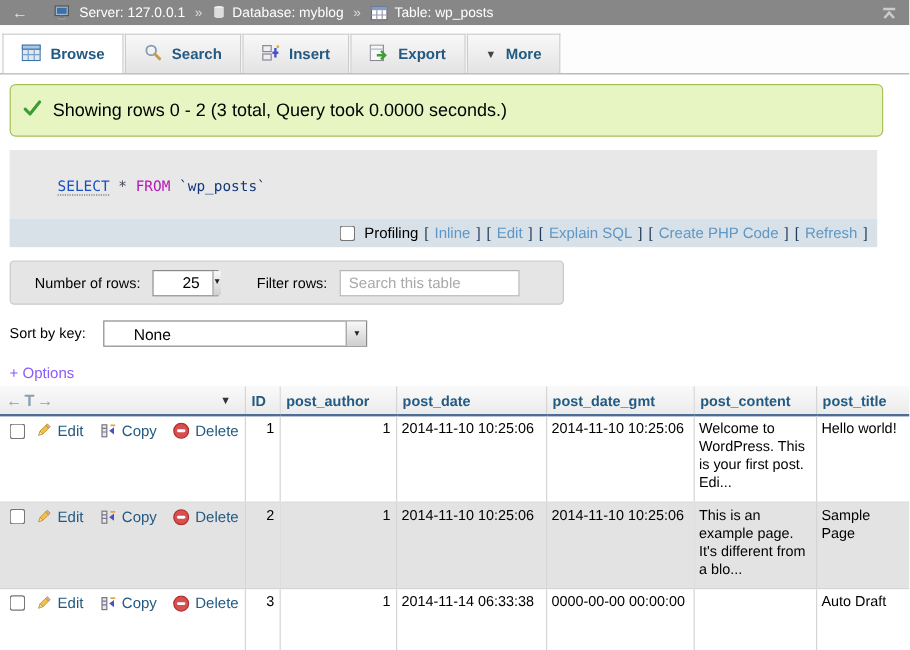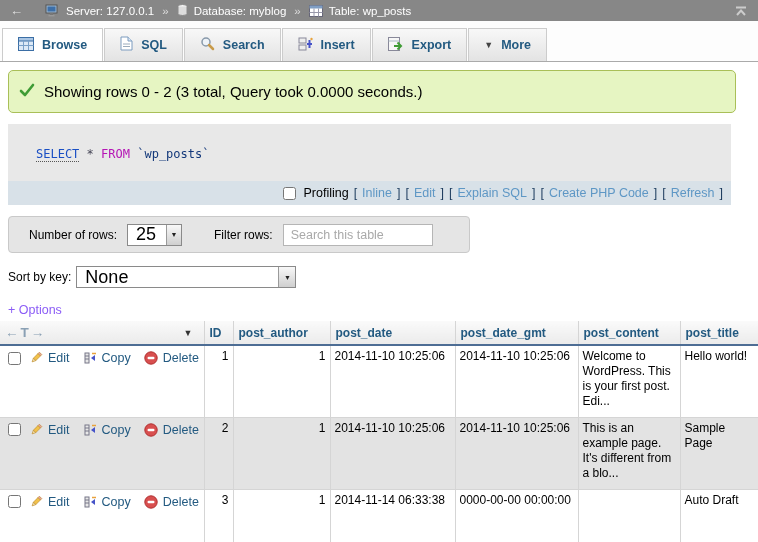--- a/index.html
+++ b/index.html
@@ -36,21 +36,21 @@
 
   
   .success {
     margin:8px 22px 0 8px; background:#e6f5c2; border:1px solid #a9bf58; border-radius:5px;
     padding:12px 10px; display:flex; align-items:center; gap:9px; font-size:15px;
   }
 
   
   .querybox { margin:11px 27px 0 8px; }
   .sql-area {
-    background:#e8e8e8; padding:23px 10px 20px 28px;
+    background:#e8e8e8; padding:23px 10px 20px 40px;
     font-family:"DejaVu Sans Mono", monospace; font-size:12px;
   }
   .kw-select { color:#1a4fc4; border-bottom:1px dotted #555; cursor:pointer; }
   .tok-star { color:#445; }
   .kw-from { color:#b515b5; }
   .tok-ident { color:#13387a; }
   .profiling {
     background:#d8e1e8; height:24px; padding:0 8px;
     display:flex; justify-content:flex-end; align-items:center; gap:5px; font-size:12.5px;
   }
@@ -61,32 +61,32 @@
   
   .rowsbar {
     margin:11px 0 0 8px; width:462px; height:37px;
     background:#e5e5e5; border:1px solid #c9c9c9; border-radius:4px;
     display:flex; align-items:center; gap:10px; padding:0 10px 0 20px;
   }
   .fselect {
     display:inline-flex; background:#fff; border:1px solid #8a8a8a; height:22px;
     align-items:center; cursor:pointer;
   }
-  .fselect .sval { padding:0 10px 0 8px; font-size:18px; flex:1; }
+  .fselect .sval { padding:0 10px 0 24px; font-size:13px; flex:1; }
   .fselect .sbtn {
     width:17px; align-self:stretch; border-left:1px solid #9a9a9a;
     background:linear-gradient(#f8f8f8,#cfcfcf);
     display:flex; align-items:center; justify-content:center; font-size:7px; color:#222;
   }
   .filter-input {
     width:150px; height:22px; border:1px solid #b5b5b5; padding:0 7px;
     font-size:12.5px; color:#444; font-family:"Liberation Sans", sans-serif;
   }
   .filter-input::placeholder { color:#a9a9a9; }
-  .sortrow { margin:13px 0 0 8px; display:flex; align-items:center; gap:5px; }
+  .sortrow { margin:13px 0 0 8px; display:flex; align-items:center; gap:15px; }
   .sortselect { width:220px; }
   .options-link {
     display:inline-block; margin:15px 0 0 8px; color:#8b5cf6;
     font-size:12.5px; text-decoration:none; cursor:pointer;
   }
 
   
   table.results {
     margin-top:4px; border-collapse:collapse; table-layout:fixed; width:758px; font-size:12px;
   }
@@ -165,29 +165,20 @@
   <div class="tabbar">
     <div class="tab active">
       <span><svg width="16" height="14" viewBox="0 0 16 14">
             <rect x="0.5" y="0.5" width="15" height="13" fill="#dce9f7" stroke="#3b6ea5"></rect>
             <rect x="0.5" y="0.5" width="15" height="3.5" fill="#aac6e4" stroke="#3b6ea5"></rect>
             <line x1="5.5" y1="4" x2="5.5" y2="13" stroke="#7aa0c8"></line>
             <line x1="10.5" y1="4" x2="10.5" y2="13" stroke="#7aa0c8"></line>
             <line x1="0.5" y1="8.5" x2="15.5" y2="8.5" stroke="#7aa0c8"></line>
           </svg></span>
       <span>Browse</span>
-    </div>
-    <div class="tab">
-      <span><svg width="13" height="15" viewBox="0 0 13 15">
-            <path d="M1 1 h7 l4 4 v9 h-11 z" fill="#fff" stroke="#7d9cbf"></path>
-            <path d="M8 1 v4 h4" fill="#dce9f7" stroke="#7d9cbf"></path>
-            <line x1="3" y1="8" x2="10" y2="8" stroke="#9aabbc"></line>
-            <line x1="3" y1="10.5" x2="10" y2="10.5" stroke="#9aabbc"></line>
-          </svg></span>
-      <span>SQL</span>
     </div>
     <div class="tab">
       <span><svg width="15" height="15" viewBox="0 0 15 15">
             <circle cx="6" cy="6" r="4" fill="#eef3f8" stroke="#8899aa" stroke-width="1.5"></circle>
             <line x1="9" y1="9" x2="13" y2="13" stroke="#c89b4a" stroke-width="2.5" stroke-linecap="round"></line>
           </svg></span>
       <span>Search</span>
     </div>
     <div class="tab">
       <span><svg width="15" height="14" viewBox="0 0 15 14">

